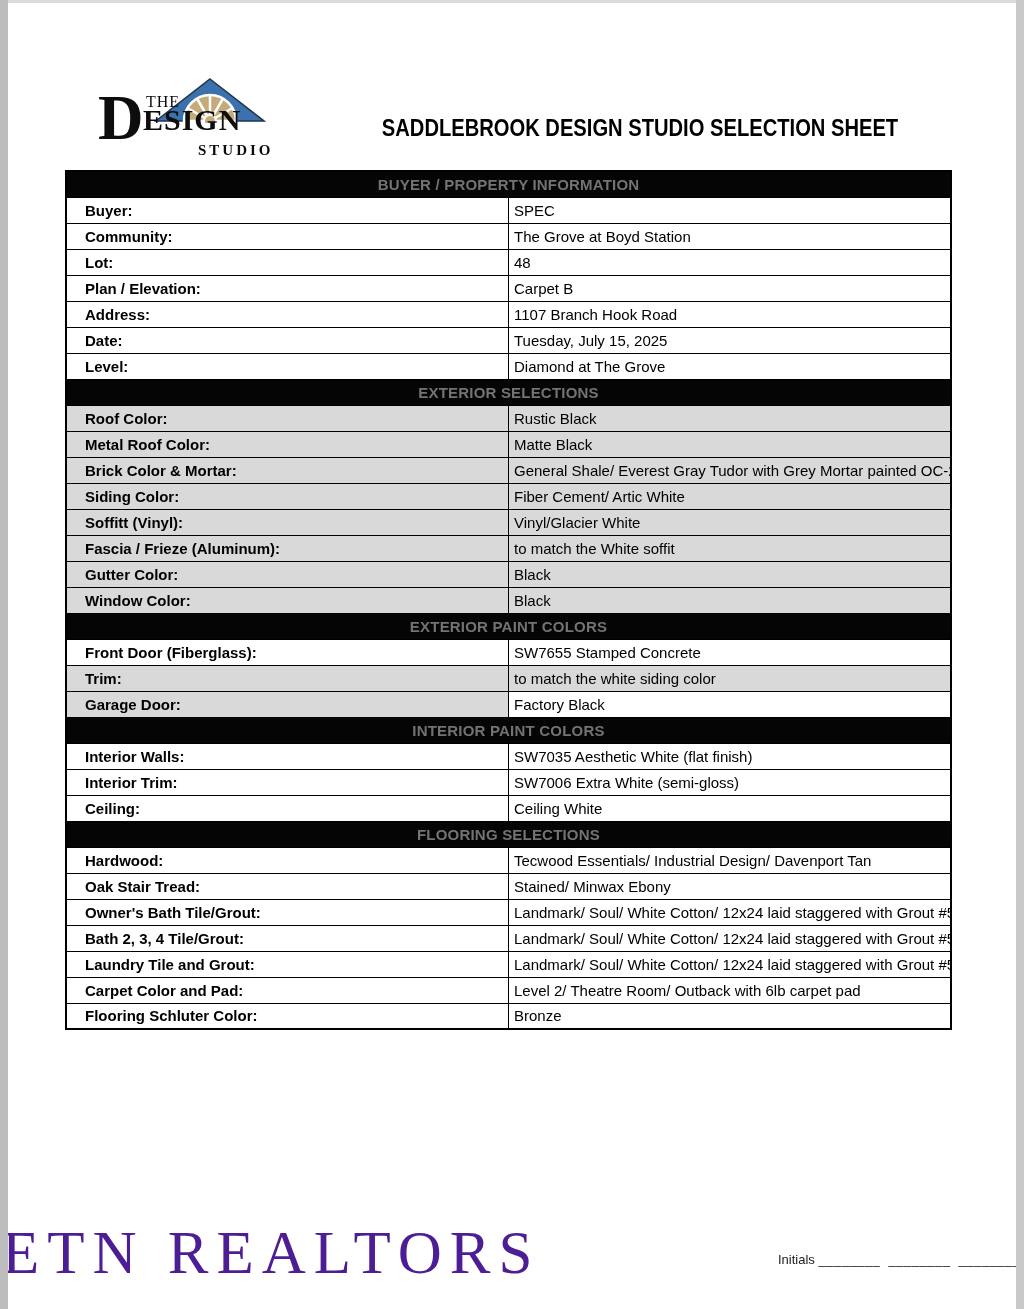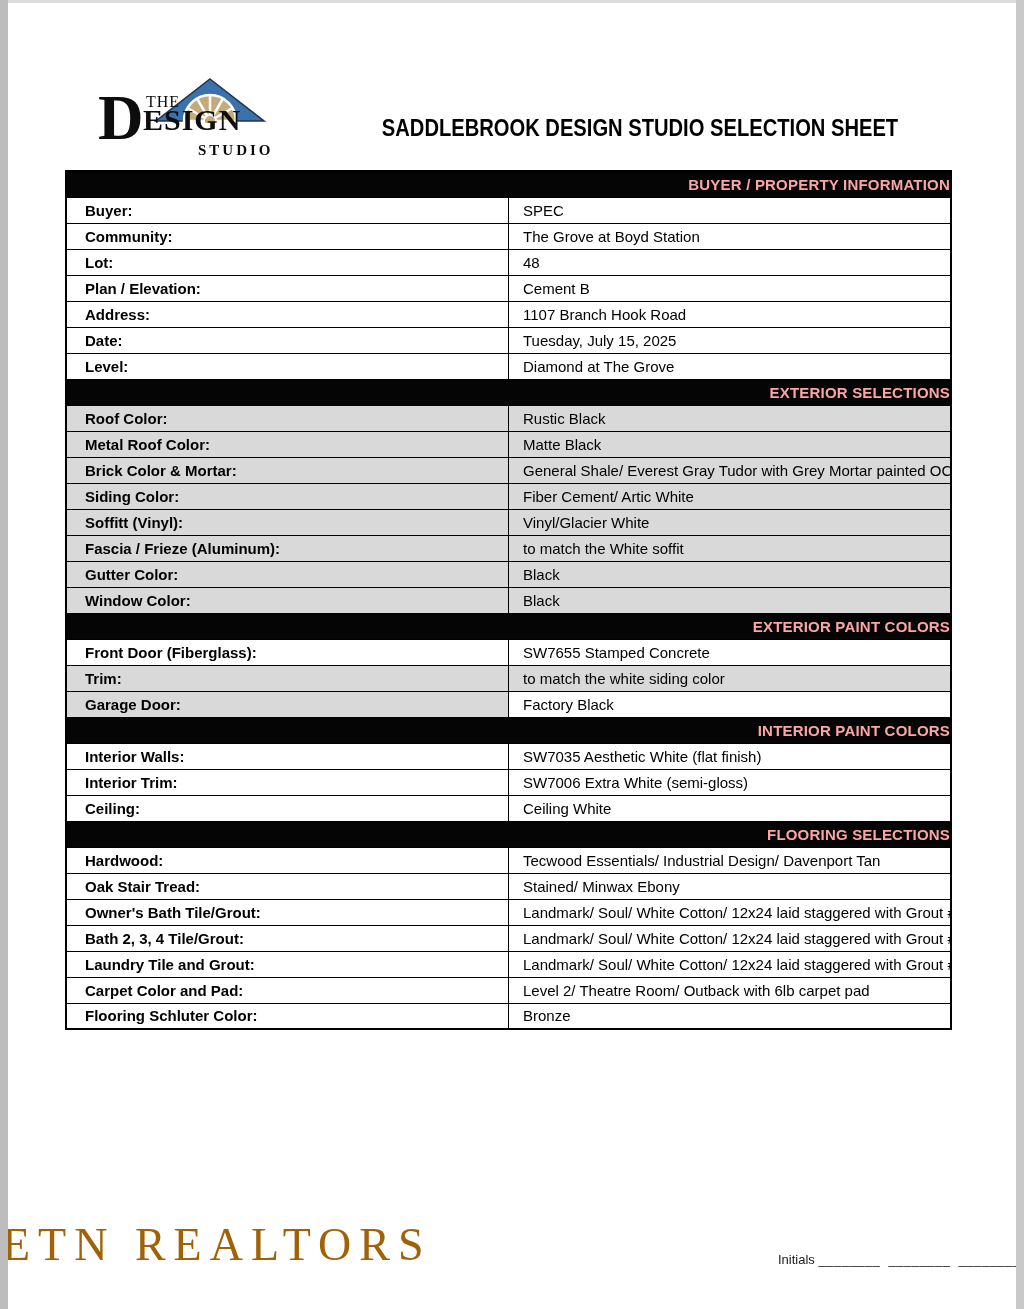--- a/index.html
+++ b/index.html
@@ -44,36 +44,36 @@
   .sheet td {
     border: 1px solid #000;
     height: 26px;
     font-size: 15px;
     vertical-align: middle;
     overflow: hidden;
     white-space: nowrap;
   }
   .section-bar {
     background: #050505;
-    color: #fca5a5;
+    color: #737373;
     font-weight: 700;
-    text-align: right;
+    text-align: center;
     letter-spacing: 0.2px;
   }
   .cell-label { width: 265px; font-weight: 700; padding: 0 18px; }
-  .cell-value { padding: 0 14px; }
+  .cell-value { padding: 0 5px; }
   .shaded { background: #d9d9d9; }
 
   
   .etn {
     position: absolute; left: 2px; top: 1218px;
     font-family: "Liberation Serif", serif;
-    font-size: 46px; font-weight: 400;
+    font-size: 61px; font-weight: 400;
     letter-spacing: 8px;
-    color: #a16207;
+    color: #4c1d95;
     white-space: nowrap;
   }
   .initials {
     position: absolute; left: 778px; top: 1252px;
     font-size: 13px; color: #1a1a1a;
     white-space: pre;
   }
   .initials .blanks { white-space: pre; letter-spacing: 0.5px; }
 </style>
 </head>
@@ -116,21 +116,21 @@
         <tr>
           <td class="cell-label">Community:</td>
           <td class="cell-value">The Grove at Boyd Station</td>
         </tr>
         <tr>
           <td class="cell-label">Lot:</td>
           <td class="cell-value">48</td>
         </tr>
         <tr>
           <td class="cell-label">Plan / Elevation:</td>
-          <td class="cell-value">Cement B</td>
+          <td class="cell-value">Carpet B</td>
         </tr>
         <tr>
           <td class="cell-label">Address:</td>
           <td class="cell-value">1107 Branch Hook Road</td>
         </tr>
         <tr>
           <td class="cell-label">Date:</td>
           <td class="cell-value">Tuesday, July 15, 2025</td>
         </tr>
         <tr>

